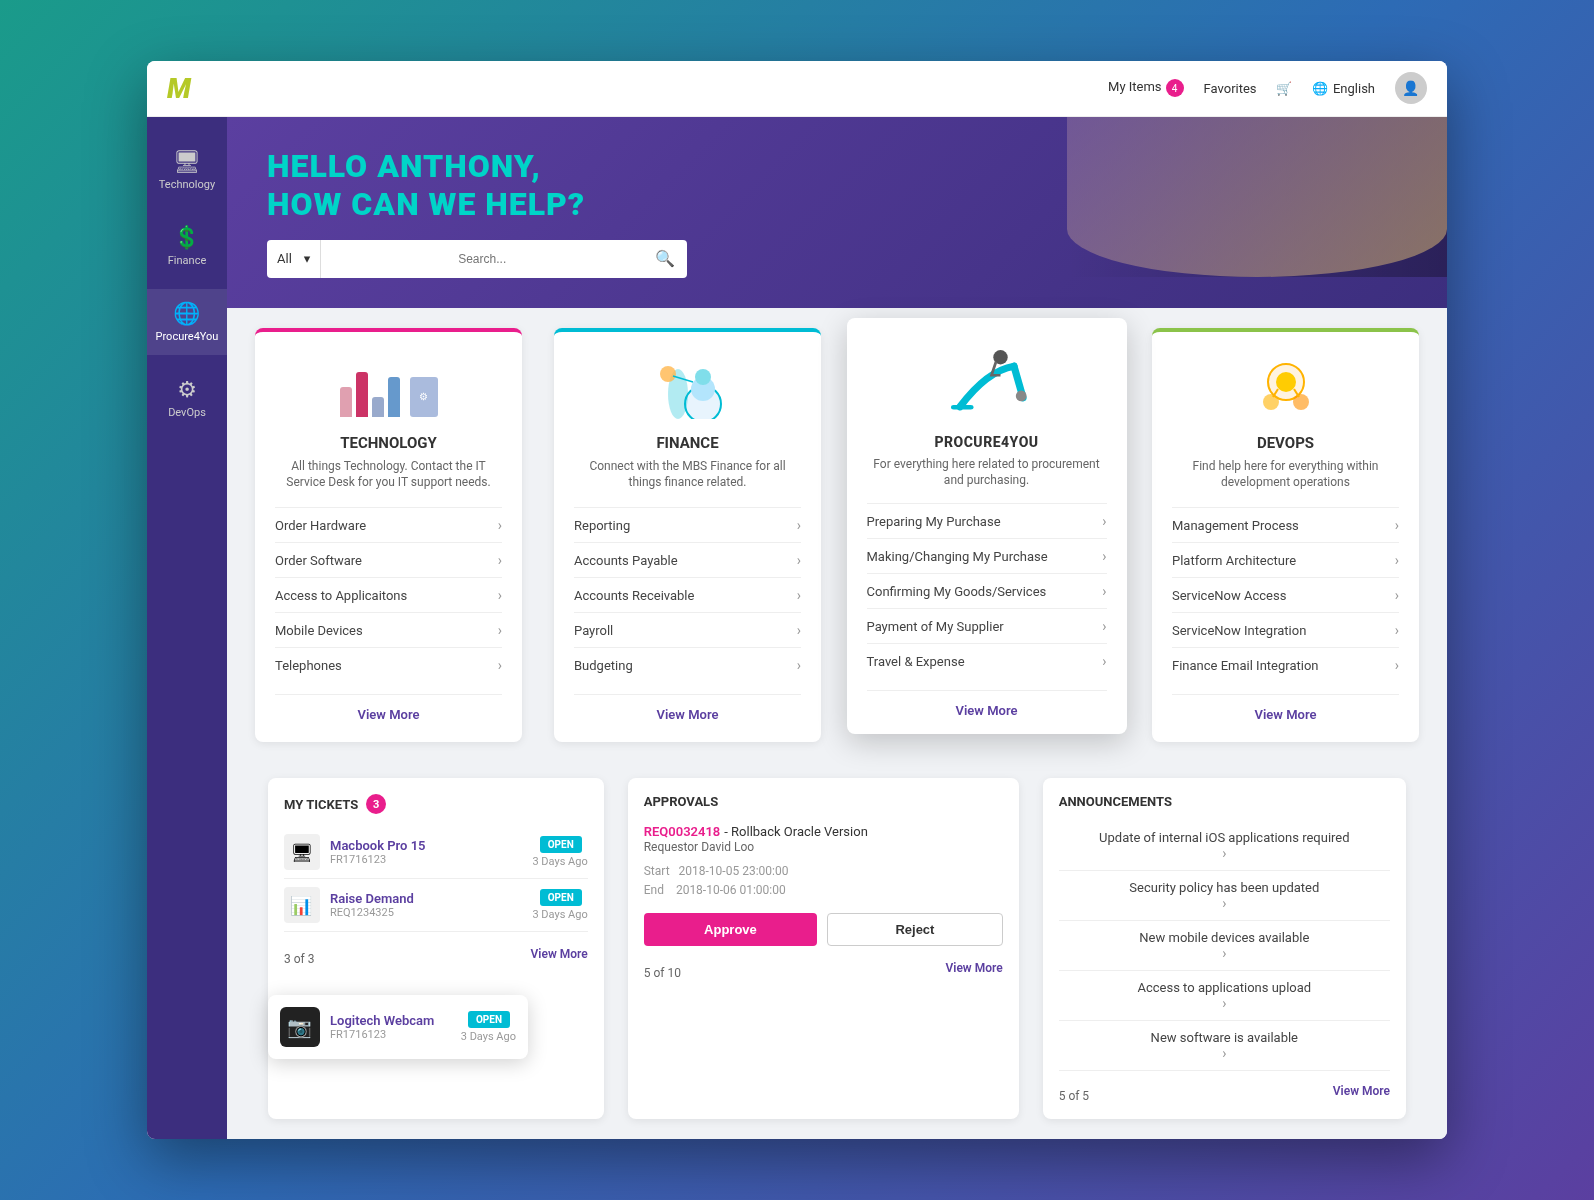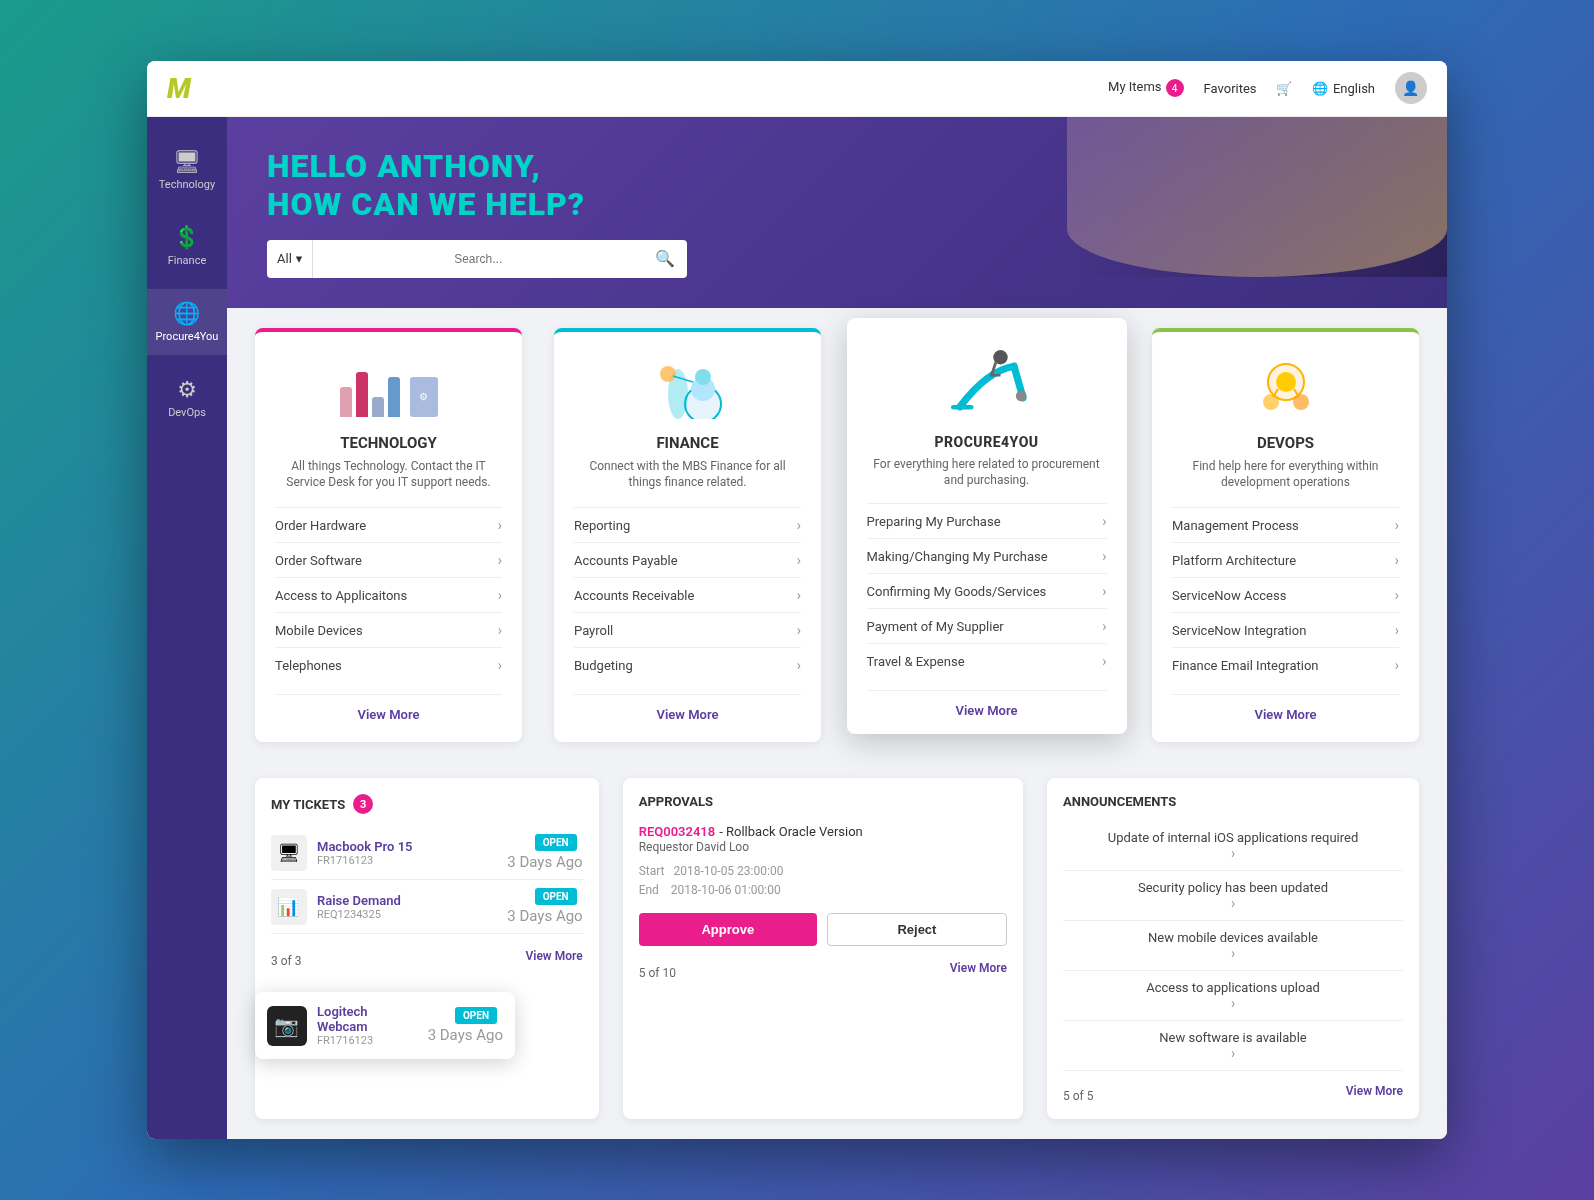--- a/index.html
+++ b/index.html
@@ -158,21 +158,21 @@
       overflow: hidden;
     }
     .search-dropdown {
       padding: 0 10px;
       height: 100%;
       display: flex;
       align-items: center;
       border-right: 1px solid #ddd;
       font-size: 13px;
       color: #333;
-      gap: 4px;
+      gap: 12px;
       cursor: pointer;
     }
     .search-input {
       flex: 1;
       border: none;
       outline: none;
       padding: 0 12px;
       font-size: 12px;
       color: #0f766e;
       text-align: center;
@@ -276,21 +276,21 @@
       text-align: center;
       font-size: 12px;
       color: #666;
       margin-bottom: 14px;
       line-height: 1.4;
     }
     
     .bottom-section {
       display: flex;
       gap: 24px;
-      padding: 20px 28px 20px;
+      padding: 20px 41px 20px;
       margin-top: 16px;
     }
     .tickets-card, .approvals-card, .announcements-card {
       background: #fff;
       border-radius: 8px;
       box-shadow: 0 2px 8px rgba(0,0,0,0.08);
       padding: 16px;
     }
     .tickets-card { flex: 1.1; }
     .approvals-card { flex: 1.3; }
@@ -339,21 +339,21 @@
     .ticket-id { font-size: 11px; color: #999; }
     .ticket-status {
       background: #00bcd4;
       color: #fff;
       font-size: 10px;
       font-weight: 700;
       padding: 3px 8px;
       border-radius: 3px;
       margin-right: 6px;
     }
-    .ticket-time { font-size: 15px; color: #999; }
+    .ticket-time { font-size: 11px; color: #999; }
     .ticket-meta { display: flex; flex-direction: column; align-items: flex-end; gap: 2px; }
     .bottom-count { font-size: 12px; color: #666; margin-top: 10px; }
     .view-more-link { color: #5b3fa0; font-size: 12px; font-weight: 600; cursor: pointer; float: right; }
     
     .approval-ref { color: #e91e8c; font-weight: 600; font-size: 13px; }
     .approval-desc { font-size: 13px; color: #333; margin-top: 40px; }
     .approval-requestor { font-size: 12px; color: #666; margin-bottom: 8px; }
     .approval-dates { font-size: 12px; color: #333; margin-bottom: 12px; line-height: 1.6; }
     .approval-dates span { color: #999; margin-right: 6px; }
     .approval-btns { display: flex; gap: 10px; margin-bottom: 10px; }

